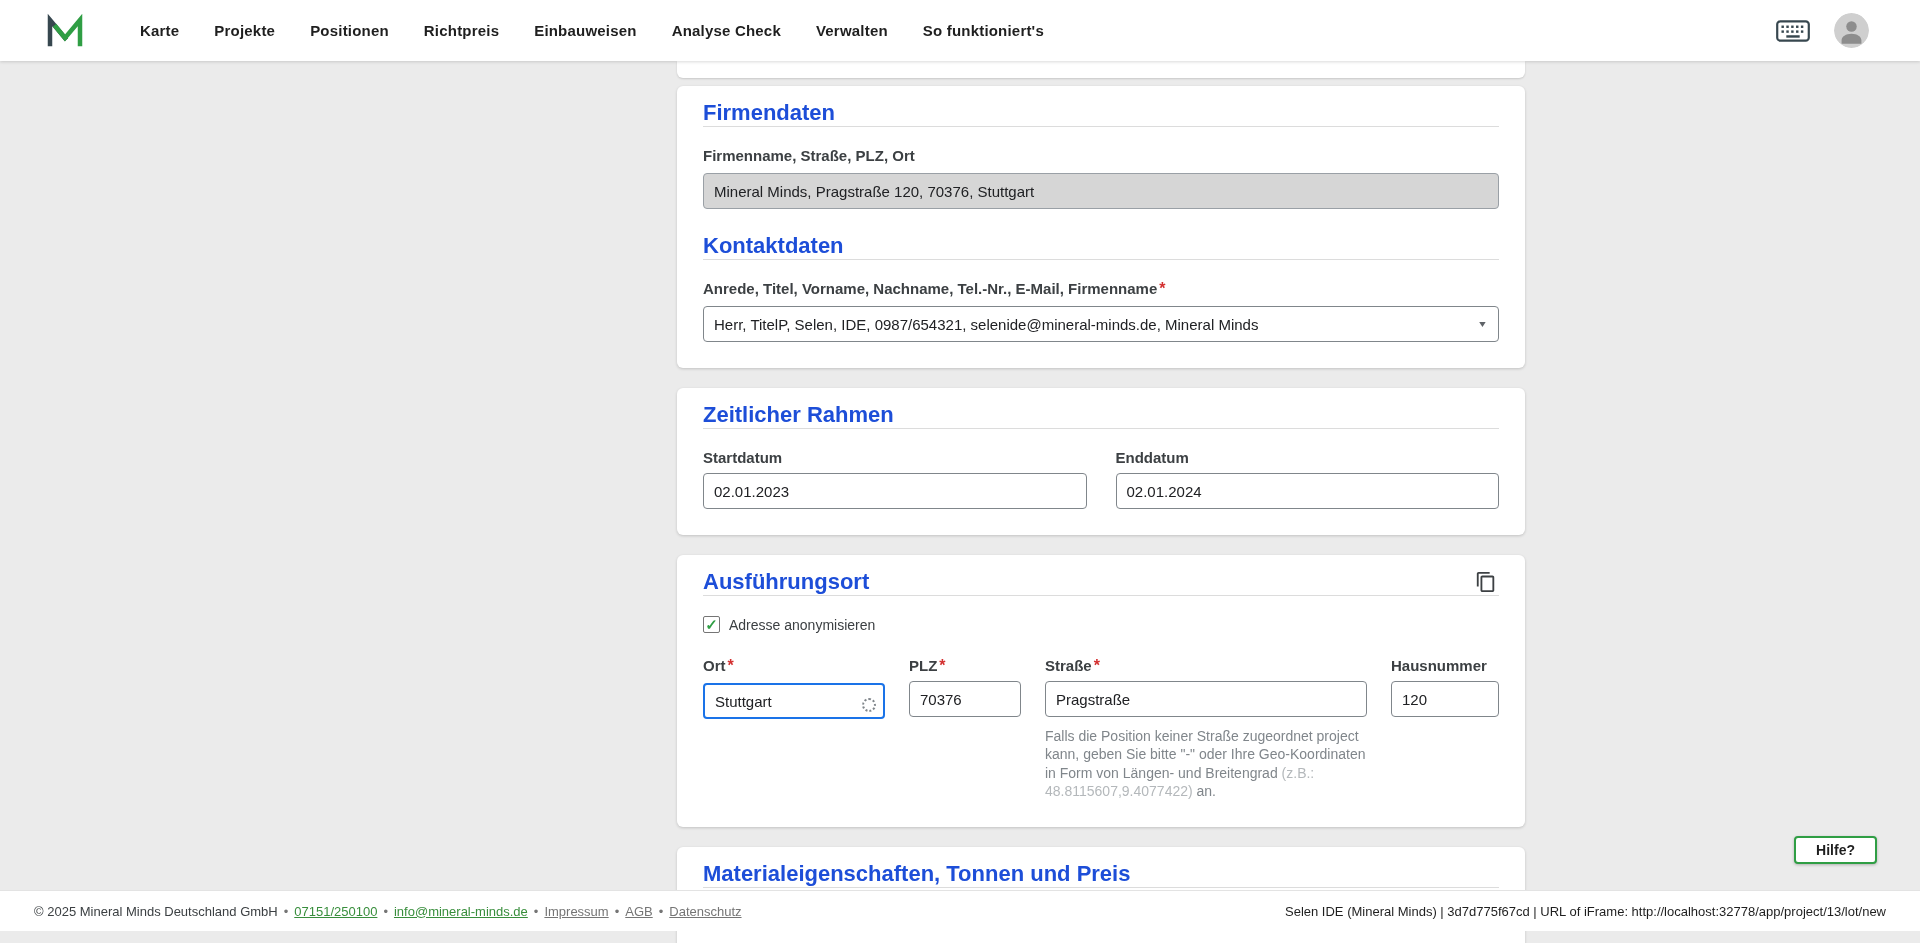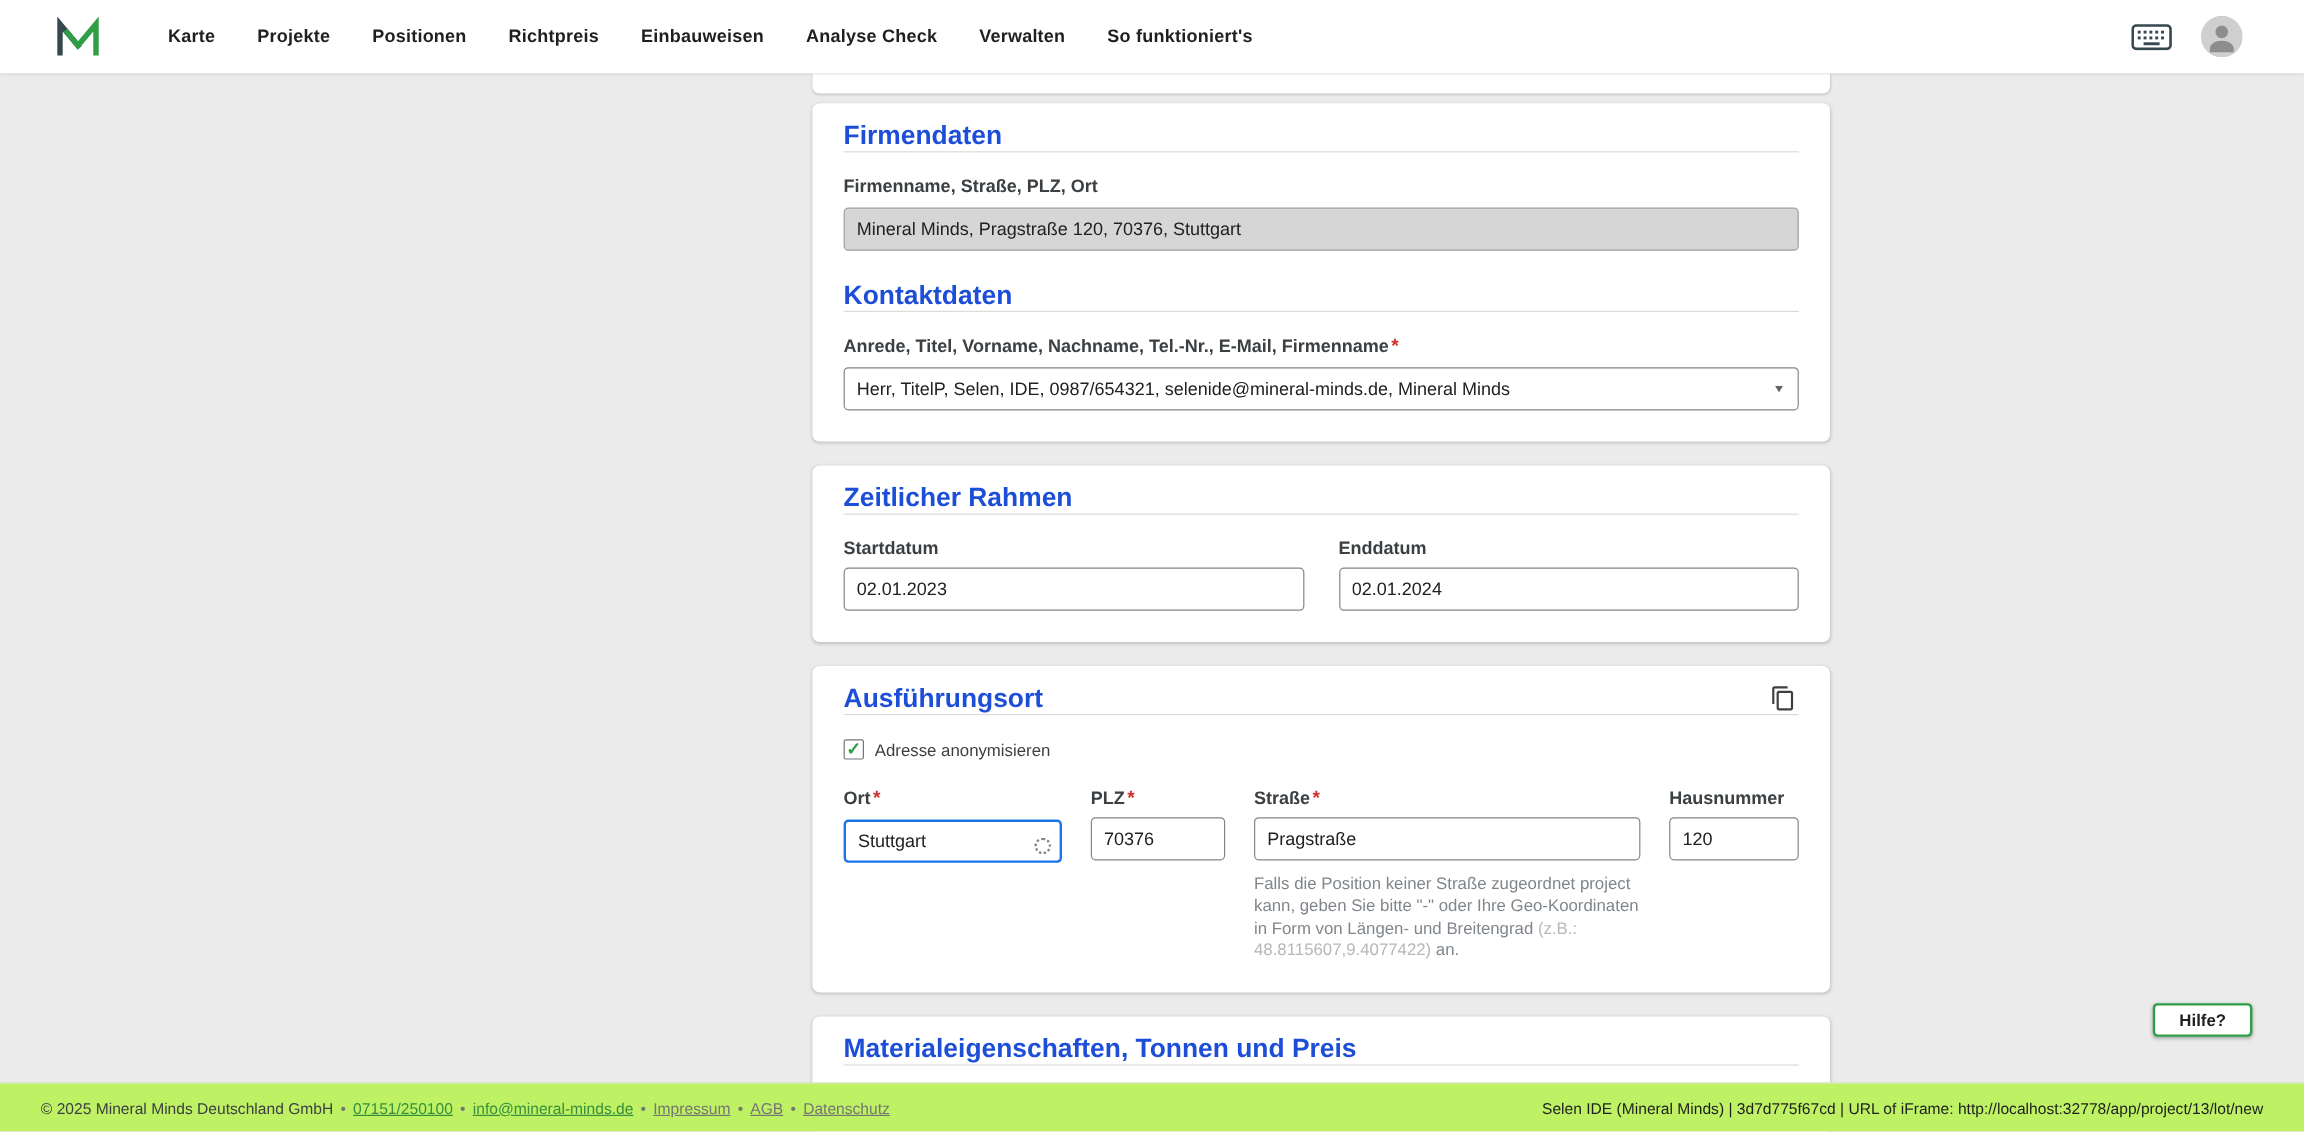--- a/index.html
+++ b/index.html
@@ -96,21 +96,21 @@
   .hilfe {
     position:absolute; right:43px; bottom:79px; z-index:30;
     background:#fff; border:2px solid #2f9e44; border-radius:4px;
     font-family:"Liberation Sans", sans-serif; font-size:14px; font-weight:700;
     color:#1f1f1f; padding:4px 20px; cursor:pointer;
     box-shadow:0 1px 3px rgba(0,0,0,.25);
   }
 
   
   .footer {
-    position:absolute; left:0; right:0; bottom:0; height:41px; background:#bef264;
+    position:absolute; left:0; right:0; bottom:12px; height:41px; background:#ffffff;
     border-top:1px solid #e3e3e3; z-index:20;
     display:flex; align-items:center; justify-content:space-between;
     padding:0 34px; font-size:13px; color:#3c4043;
   }
   .footer-left { display:flex; align-items:center; gap:6px; white-space:nowrap; }
   .sep { color:#757575; }
   .link { cursor:pointer; text-decoration:underline; }
   .link.green { color:#388e3c; }
   .link.gray { color:#757575; }
   .footer-right { white-space:nowrap; color:#1f1f1f; }

